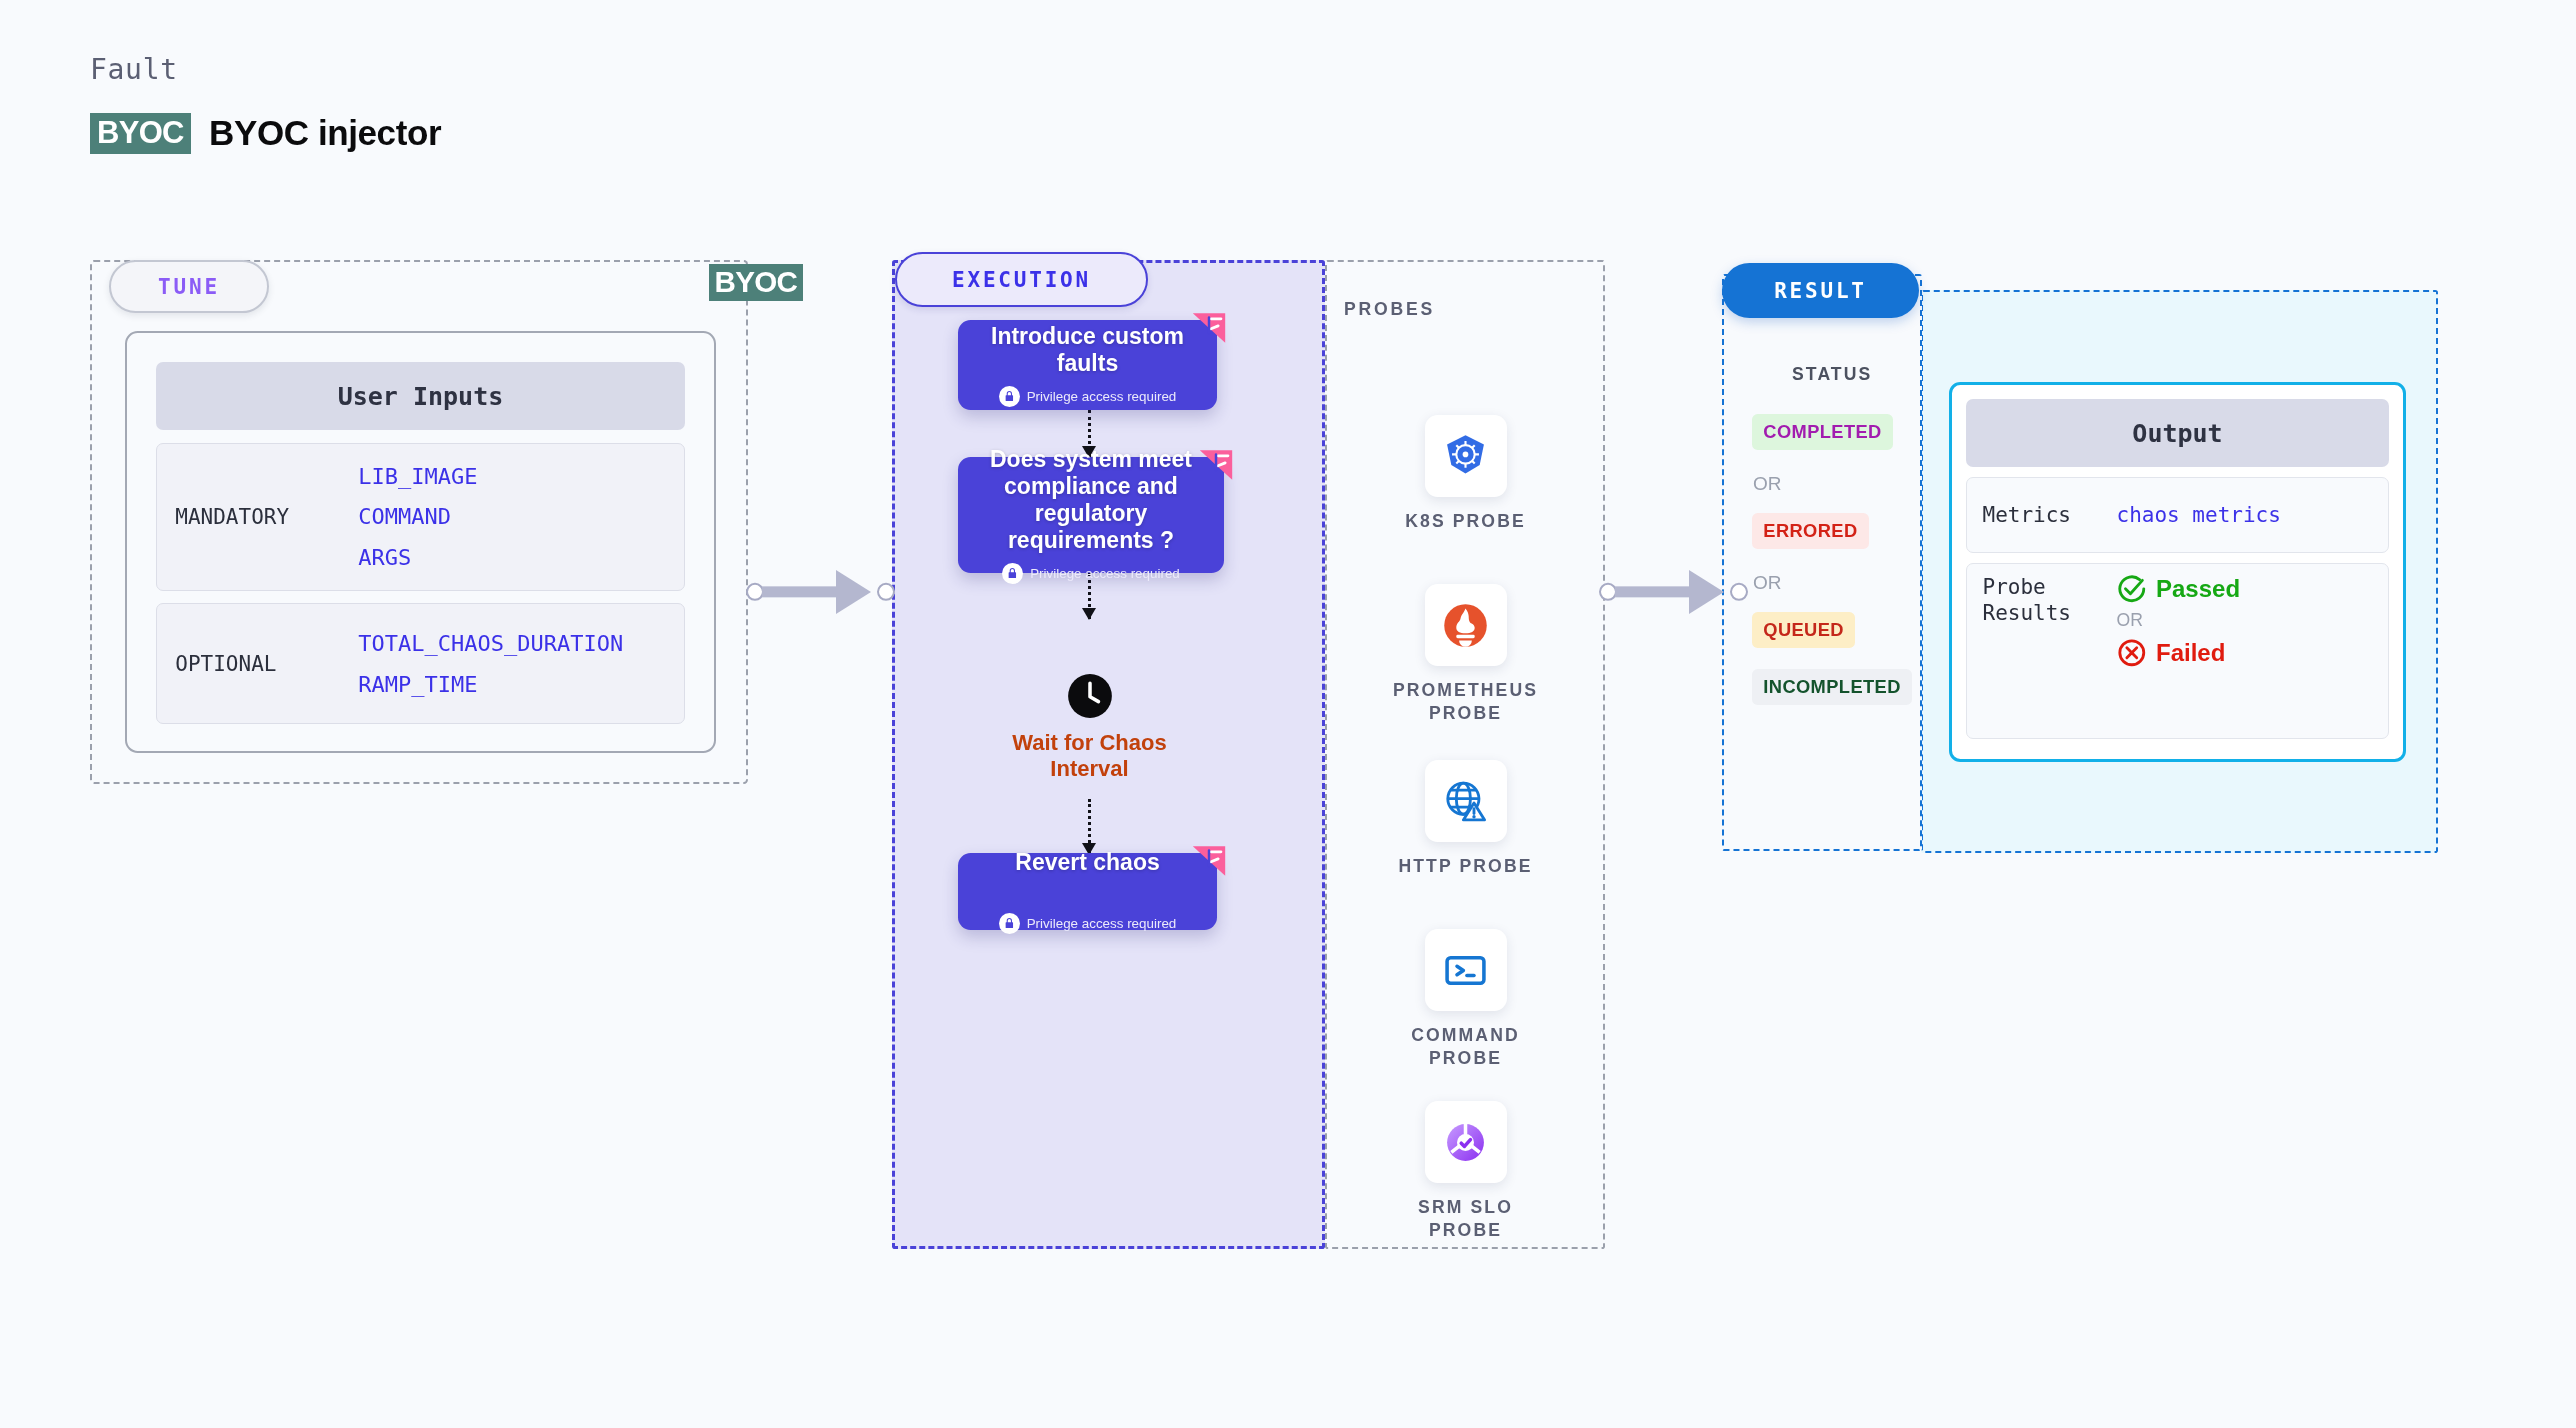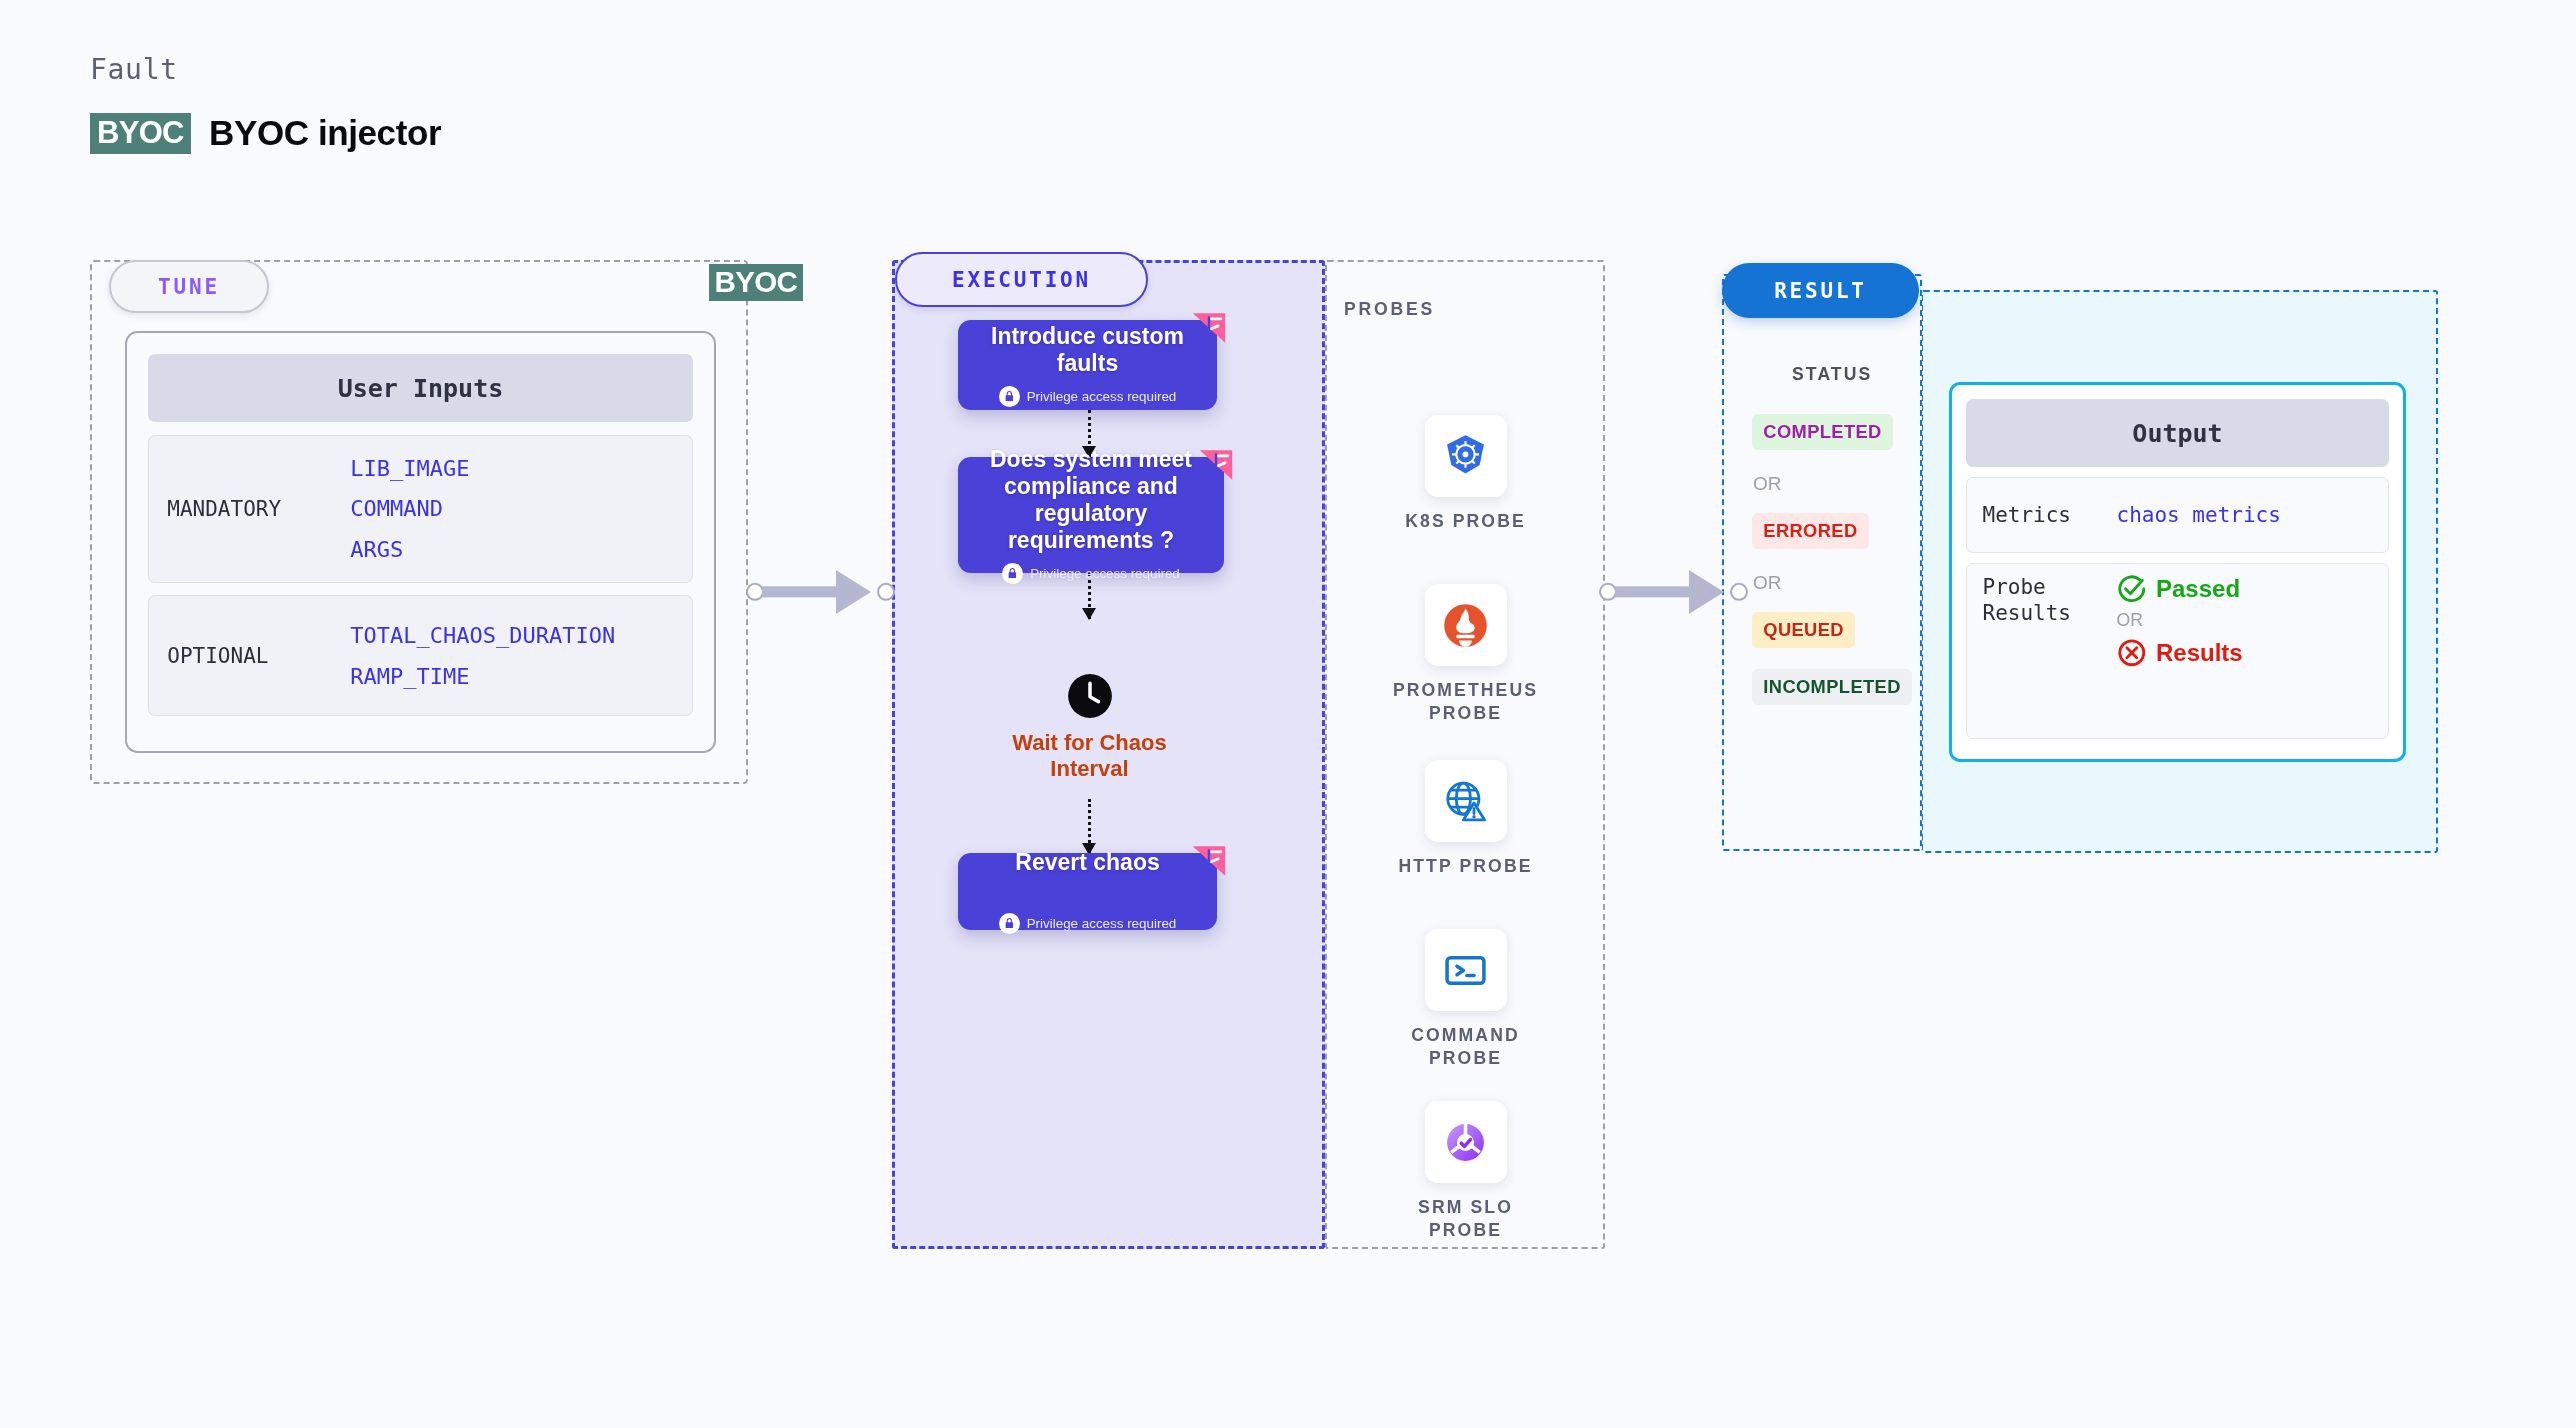--- a/index.html
+++ b/index.html
@@ -49,21 +49,21 @@
   }
   .byoc-tag-small {
     position: absolute; left: 709px; top: 264px; z-index: 13;
     background: #4d8079; color:#fff; font-weight:700; font-size: 29.6px;
     padding: 2.8px 5.6px 4.2px 5.6px; line-height: 1; letter-spacing: -0.7px;
   }
   .tune-card {
     position: absolute; left: 125px; top: 331px;
     width: 591px; height: 422px;
     background: #f8fafd; border: 2.1px solid #a3a8b4; border-radius: 12.7px;
-    padding: 21px;
+    padding: 29px;
   }
   .ui-header {
     height: 68px; background: #d8dae8; border-radius: 7px;
     display: flex; align-items: center; justify-content: center;
     font-family: "DejaVu Sans Mono", monospace; font-size: 25px; color: #2e3242; font-weight: 700;
   }
   .param-block {
     margin-top: 12.7px; background: #f1f2f8; border: 1.4px solid #dcdee8; border-radius: 7px;
     display: flex; align-items: center; padding: 14px 18.3px;
   }
@@ -440,20 +440,20 @@
             <path d="M12 21 L19 28 L36 9" fill="none" stroke="#16a814" stroke-width="4" stroke-linecap="round" stroke-linejoin="round"></path>
           </svg>
           <span style="color:#16a814;">Passed</span>
         </div>
         <div class="pr-or">OR</div>
         <div class="pr-line">
           <svg width="29.6" height="29.6" viewBox="0 0 42 42">
             <circle cx="21" cy="21" r="17" fill="none" stroke="#e01b0f" stroke-width="4"></circle>
             <path d="M14 14 L28 28 M28 14 L14 28" stroke="#e01b0f" stroke-width="4" stroke-linecap="round"></path>
           </svg>
-          <span style="color:#e01b0f;">Results</span>
+          <span style="color:#e01b0f;">Failed</span>
         </div>
       </div>
     </div>
   </div>
 
 </div>
 
 
 </body></html>

